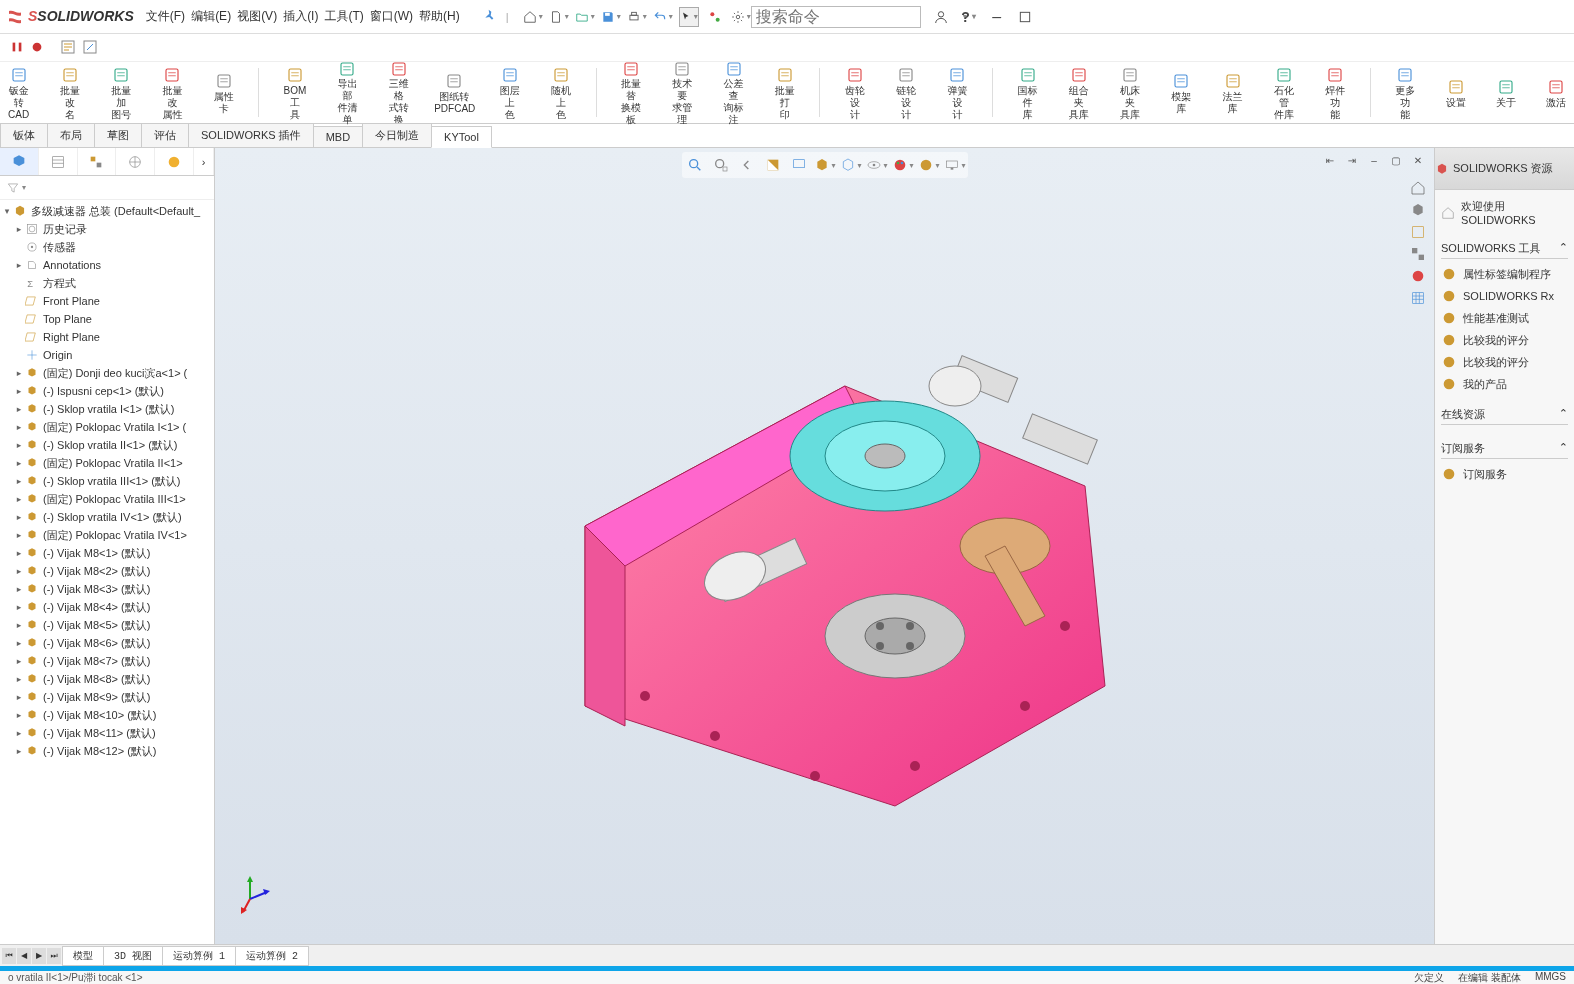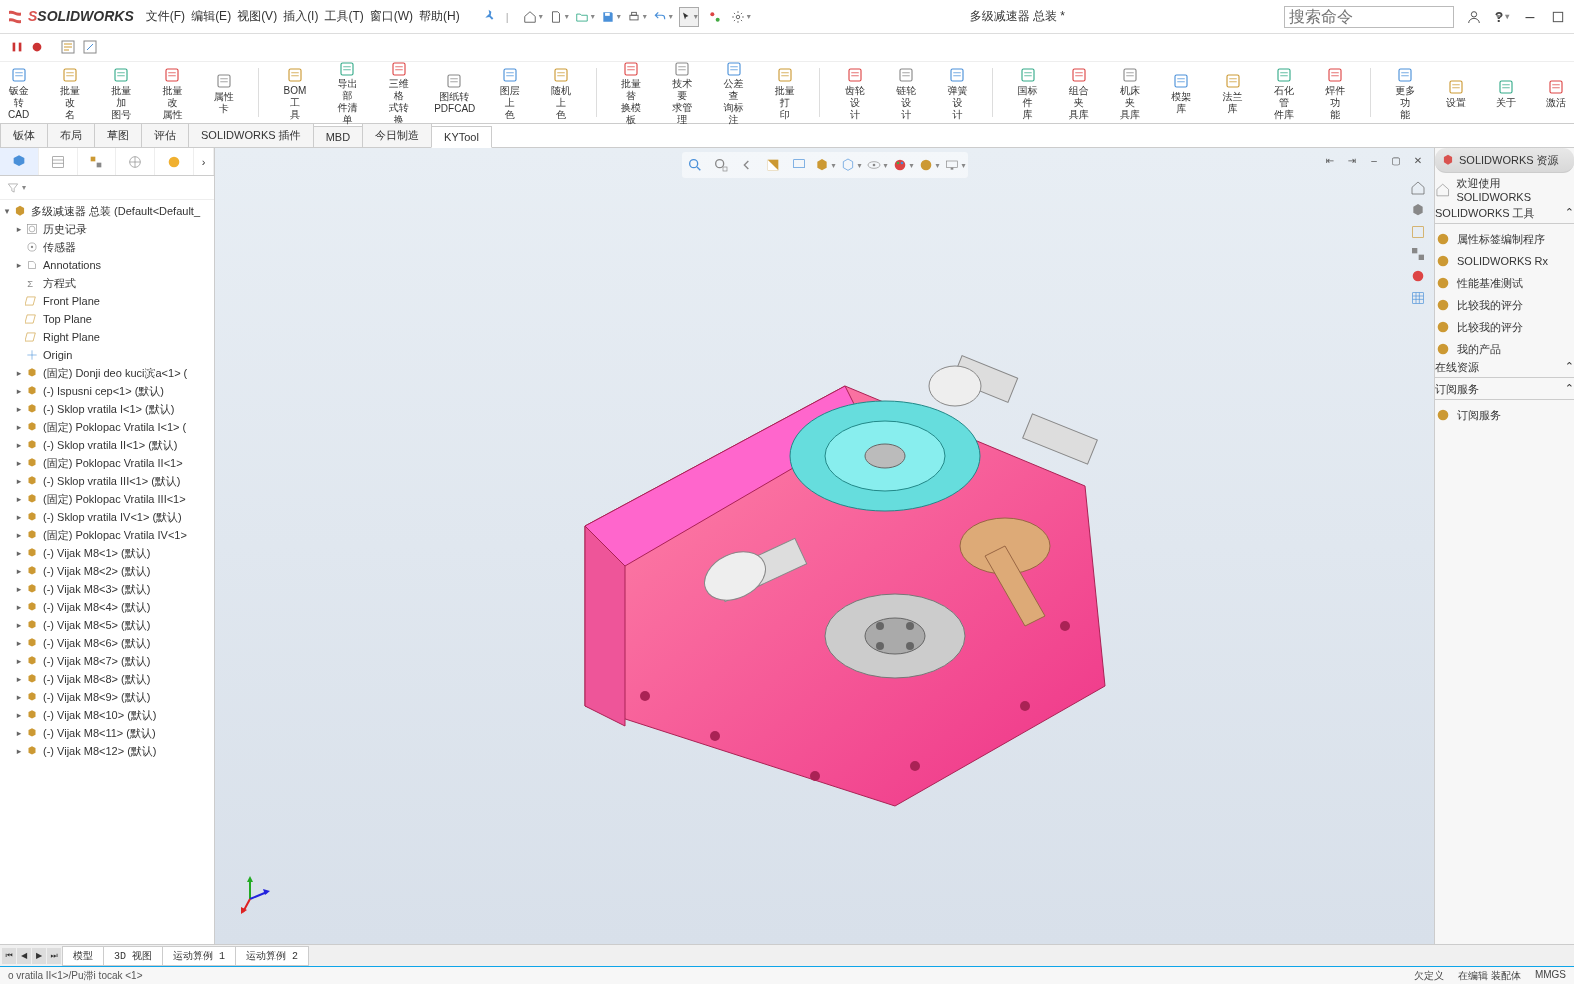--- a/index.html
+++ b/index.html
@@ -53,33 +53,33 @@
 .view-toolbar { position: absolute; top: 4px; left: 50%; transform: translateX(-50%); display: flex; gap: 4px; background: rgba(255,255,255,0.5); padding: 2px; border-radius: 3px; }
 .vt-btn { width: 22px; height: 22px; display: flex; align-items: center; justify-content: center; cursor: pointer; }
 .view-winctrl { position: absolute; top: 4px; right: 6px; display: flex; gap: 2px; }
 .vwc { width: 20px; height: 16px; display: flex; align-items: center; justify-content: center; cursor: pointer; color: #555; font-size: 10px; }
 .side-icons { position: absolute; top: 30px; right: 6px; display: flex; flex-direction: column; gap: 2px; }
 .si { width: 20px; height: 20px; display: flex; align-items: center; justify-content: center; cursor: pointer; }
 .model-placeholder { position: absolute; top: 50%; left: 50%; transform: translate(-50%, -50%); width: 720px; height: 560px; }
 .triad { position: absolute; bottom: 30px; left: 20px; width: 40px; height: 40px; }
 
 .task-panel { width: 140px; border-left: 1px solid #ccc; background: #f7f7f7; display: flex; flex-direction: column; }
-.tp-header { height: 25px; background: linear-gradient(#e8e8e8, #d8d8d8); border-bottom: 1px solid #ccc; display: flex; align-items: center; padding: 0 6px; font-size: 11px; border-radius: 11px; }
+.tp-header { height: 42px; background: linear-gradient(#e8e8e8, #d8d8d8); border-bottom: 1px solid #ccc; display: flex; align-items: center; padding: 0 0; font-size: 11px; }
 .tp-header .cube { width: 14px; height: 14px; margin-right: 4px; }
-.tp-section { padding: 0; }
+.tp-section { padding: 6px; }
 .tp-section-title { font-size: 11px; border-bottom: 1px solid #ccc; padding-bottom: 2px; margin-bottom: 4px; color: #333; display: flex; justify-content: space-between; }
 .tp-item { display: flex; align-items: center; gap: 6px; padding: 3px 0; font-size: 11px; cursor: pointer; }
 .tp-item .tpi { width: 16px; height: 16px; }
 
 .bottom-tabs { height: 22px; border-top: 1px solid #ccc; display: flex; align-items: center; background: #f0f0f0; }
 .bt-nav { display: flex; gap: 1px; padding: 0 2px; }
 .bt-navbtn { width: 14px; height: 16px; background: #ddd; display: flex; align-items: center; justify-content: center; font-size: 8px; cursor: pointer; }
 .bt-tab { padding: 2px 10px; background: #fff; border: 1px solid #ccc; font-size: 10px; cursor: pointer; margin-left: -1px; font-family: Liberation Mono, monospace; }
 
-.statusbar { height: 18px; border-top: 1px solid #0ea5e9; display: flex; align-items: center; justify-content: space-between; padding: 0 8px; font-size: 10px; background: #f7f7f7; }
+.statusbar { height: 18px; border-top: 5px solid #0ea5e9; display: flex; align-items: center; justify-content: space-between; padding: 0 8px; font-size: 10px; background: #f7f7f7; }
 .status-left { color: #555; }
 .status-right { display: flex; gap: 14px; color: #444; }
 
 .caret-down::after { content: '▾'; font-size: 8px; margin-left: 2px; color: #888; }
 </style>
 </head>
 <body>
 
 <div class="topbar">
   <div class="logo">
@@ -147,21 +147,20 @@
           <circle cx="16" cy="16" r="3" fill="#4a4"></circle>
         </svg>
       </span>
     <span class="tb-ico caret-down">
         <svg viewBox="0 0 24 24">
           <circle cx="12" cy="12" r="3" fill="none" stroke="#555" stroke-width="1.5"></circle>
           <path fill="none" stroke="#555" stroke-width="1.5" d="M12 2v3M12 19v3M2 12h3M19 12h3M5 5l2 2M17 17l2 2M5 19l2-2M17 7l2-2"></path>
         </svg>
       </span>
   </div>
-  <div class="title-center">多级减速器 总装 *</div>
   <div class="searchbox">
     <svg width="12" height="12" viewBox="0 0 24 24">
         <rect x="3" y="3" width="18" height="18" fill="none" stroke="#555"></rect>
       </svg>
     <input placeholder="搜索命令" style="">
     <svg class="mag" viewBox="0 0 24 24">
         <circle cx="10" cy="10" r="6" fill="none" stroke="#888" stroke-width="2"></circle>
         <path stroke="#888" stroke-width="2" d="M15 15l5 5"></path>
       </svg>
     <span style="color:#888;font-size:8px;">▾</span>

